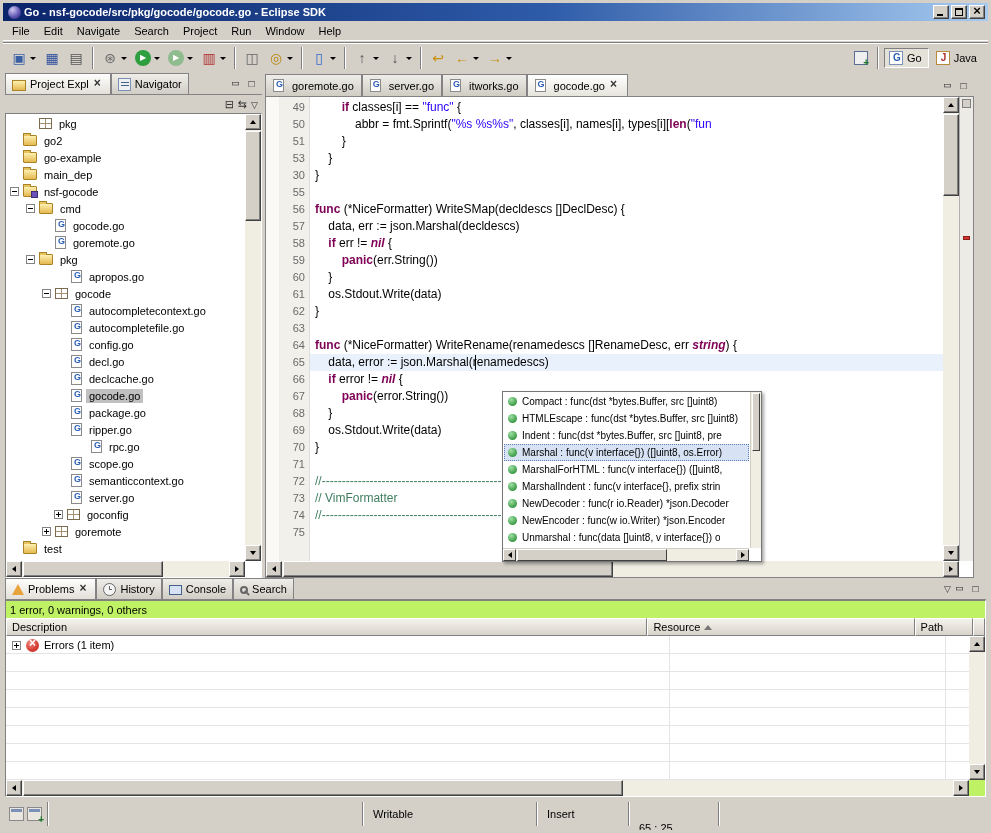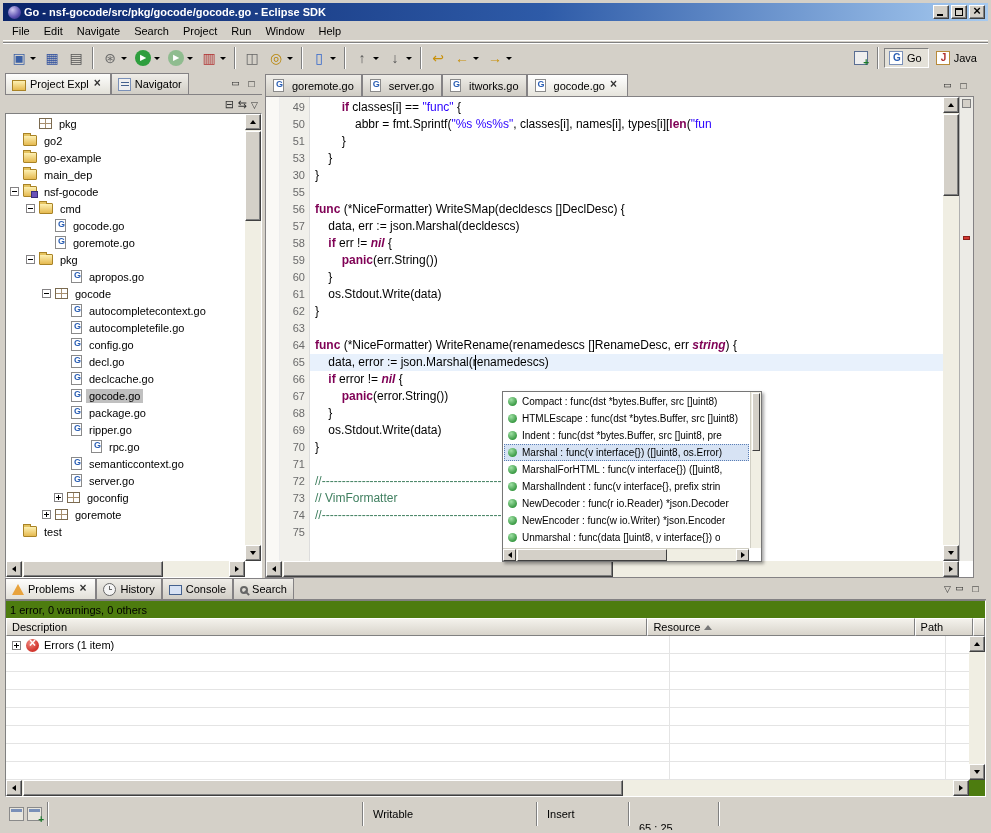--- a/index.html
+++ b/index.html
@@ -133,21 +133,21 @@
   .aclabel{font-size:10px;overflow:hidden;}
   .ac-vscroll{right:0;top:0;bottom:13px;width:11px;background:#F0EEE3;border-left:1px solid #D0CEC3;}
   .ac-vthumb{position:absolute;left:1px;right:1px;top:1px;height:58px;background:#D4D0C8;border:1px solid;border-color:#FFFFFF #404040 #404040 #FFFFFF;}
   .ac-hscroll{left:0;right:12px;bottom:0;height:13px;background:#F0EEE3;border-top:1px solid #D0CEC3;}
   .ac-hbtn{position:absolute;top:0;width:13px;height:12px;background:#D4D0C8;border:1px solid;border-color:#FFFFFF #404040 #404040 #FFFFFF;}
   .ac-hbtn i{position:absolute;left:50%;top:50%;width:0;height:0;}
   .ac-hthumb{position:absolute;left:14px;top:0;width:150px;height:12px;background:#D4D0C8;border:1px solid;border-color:#FFFFFF #404040 #404040 #FFFFFF;}
 
   
   #problems{position:absolute;left:2px;top:575px;right:2px;height:219px;}
-  .pr-body{position:absolute;left:0;top:22px;right:0;bottom:0;border:1px solid;border-color:#808080 #FFFFFF #FFFFFF #808080;background:#4d7c0f;}
+  .pr-body{position:absolute;left:0;top:22px;right:0;bottom:0;border:1px solid;border-color:#808080 #FFFFFF #FFFFFF #808080;background:#bef264;}
   .pr-summary{height:17px;display:flex;align-items:center;padding-left:4px;font-size:11px;}
   .pr-header{height:18px;display:flex;background:#D4D0C8;}
   .pcol{display:flex;align-items:center;gap:4px;padding:0 5px;border:1px solid;border-color:#FFFFFF #808080 #808080 #FFFFFF;background:linear-gradient(180deg,#F4F2EC,#D8D4CB);font-size:11px;overflow:hidden;white-space:nowrap;}
   .sort-up{width:0;height:0;border-left:4px solid transparent;border-right:4px solid transparent;border-bottom:5px solid #777;}
   .pr-rows{position:absolute;left:0;top:35px;right:16px;bottom:16px;background:#fff;overflow:hidden;background-image:repeating-linear-gradient(180deg,transparent 0,transparent 17px,#E4E4E4 17px,#E4E4E4 18px);}
   .grid-v{position:absolute;top:0;bottom:0;width:1px;background:#E4E4E4;}
   .prow{display:flex;align-items:center;height:18px;position:relative;}
   .prow .exp{margin-left:6px;margin-right:5px;}
   .err-icon{width:13px;height:13px;border-radius:50%;background:radial-gradient(circle at 35% 30%,#F08A80,#D2372F 65%);position:relative;flex:none;margin-right:5px;}
   .err-icon::before{content:"×";position:absolute;left:3px;top:-3px;color:#fff;font-weight:bold;font-size:12px;}
@@ -413,20 +413,25 @@
             </div>
             <div class="trow" style="padding-left: 52px;">
               <span class="exp none"></span>
               <span class="ticon i-gofile"></span>
               <span class="tlabel">ripper.go</span>
             </div>
             <div class="trow" style="padding-left: 72px;">
               <span class="exp none"></span>
               <span class="ticon i-gofile"></span>
               <span class="tlabel">rpc.go</span>
+            </div>
+            <div class="trow" style="padding-left: 52px;">
+              <span class="exp none"></span>
+              <span class="ticon i-gofile"></span>
+              <span class="tlabel">scope.go</span>
             </div>
             <div class="trow" style="padding-left: 52px;">
               <span class="exp none"></span>
               <span class="ticon i-gofile"></span>
               <span class="tlabel">semanticcontext.go</span>
             </div>
             <div class="trow" style="padding-left: 52px;">
               <span class="exp none"></span>
               <span class="ticon i-gofile"></span>
               <span class="tlabel">server.go</span>

